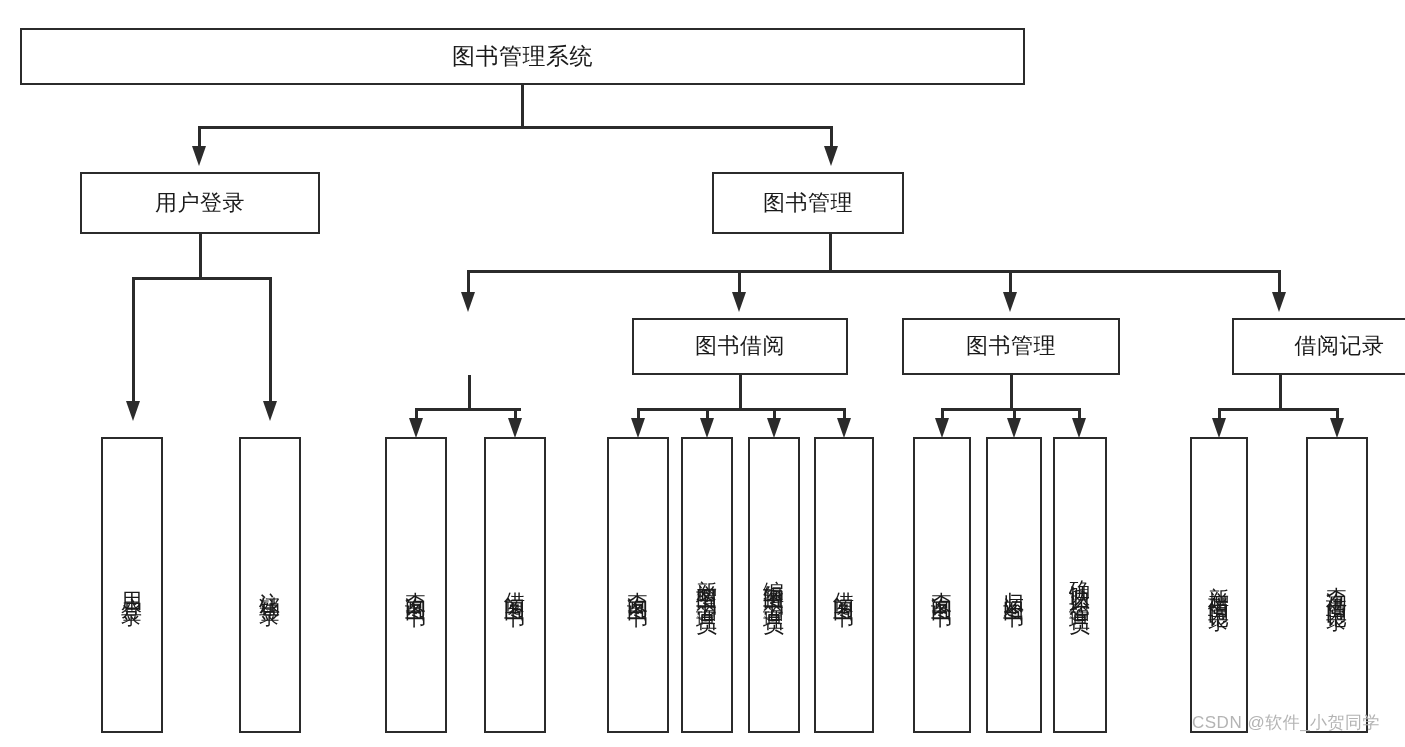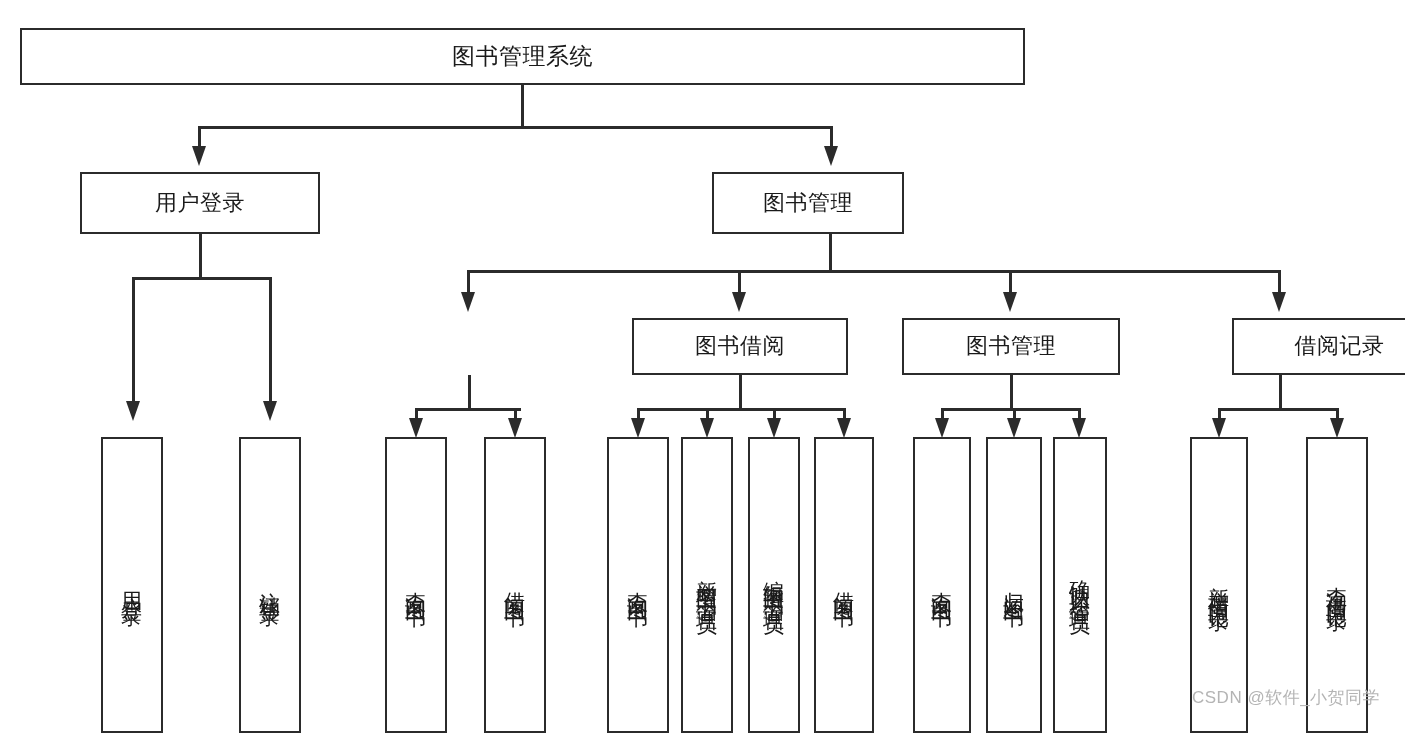--- a/index.html
+++ b/index.html
@@ -201,15 +201,15 @@
   <div class="node leaf" style="left:1053px; top:437px; width:54px; height:296px;">
     <span class="node-label">确认归还（管理员）</span>
   </div>
   <div class="node leaf" style="left:1190px; top:437px; width:58px; height:296px;">
     <span class="node-label">新增借阅记录</span>
   </div>
   <div class="node leaf" style="left:1306px; top:437px; width:62px; height:296px;">
     <span class="node-label">查询借阅记录</span>
   </div>
 
-  <div id="watermark" style="left:1192px; top:686px;">CSDN @软件_小贺同学</div>
+  <div id="watermark" style="left:1192px; top:711px;">CSDN @软件_小贺同学</div>
 
 </div>
 
 </body></html>

